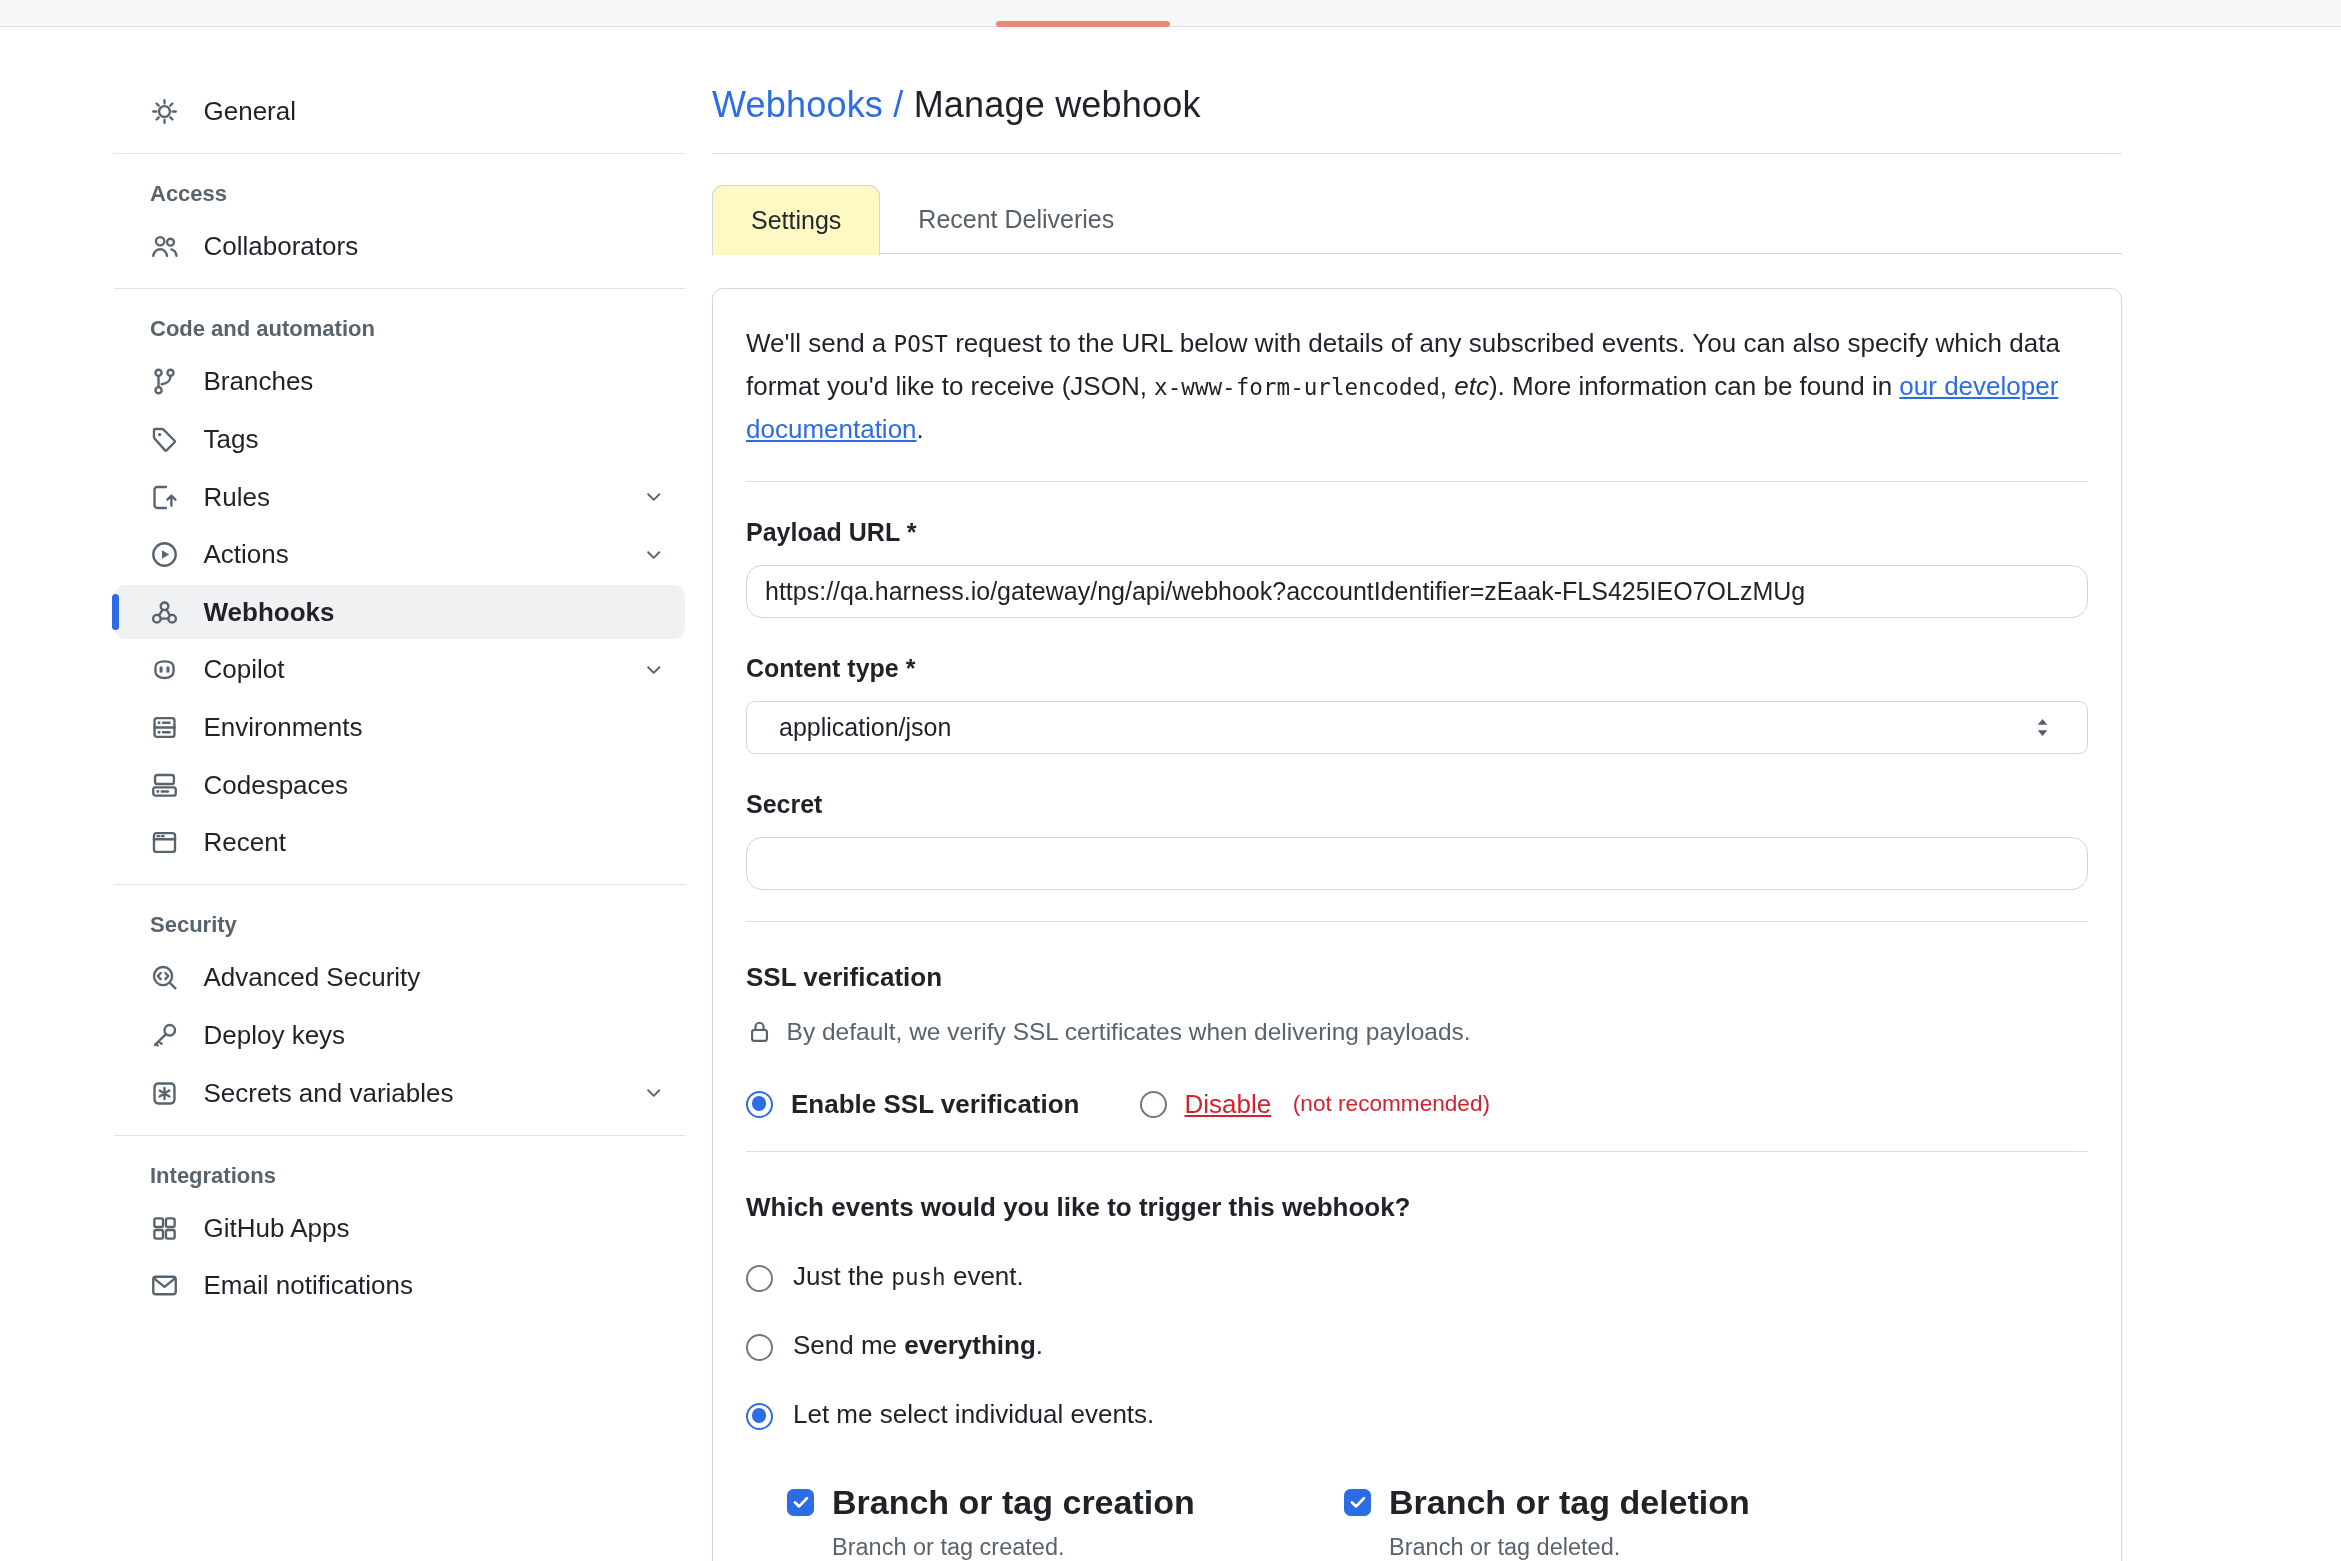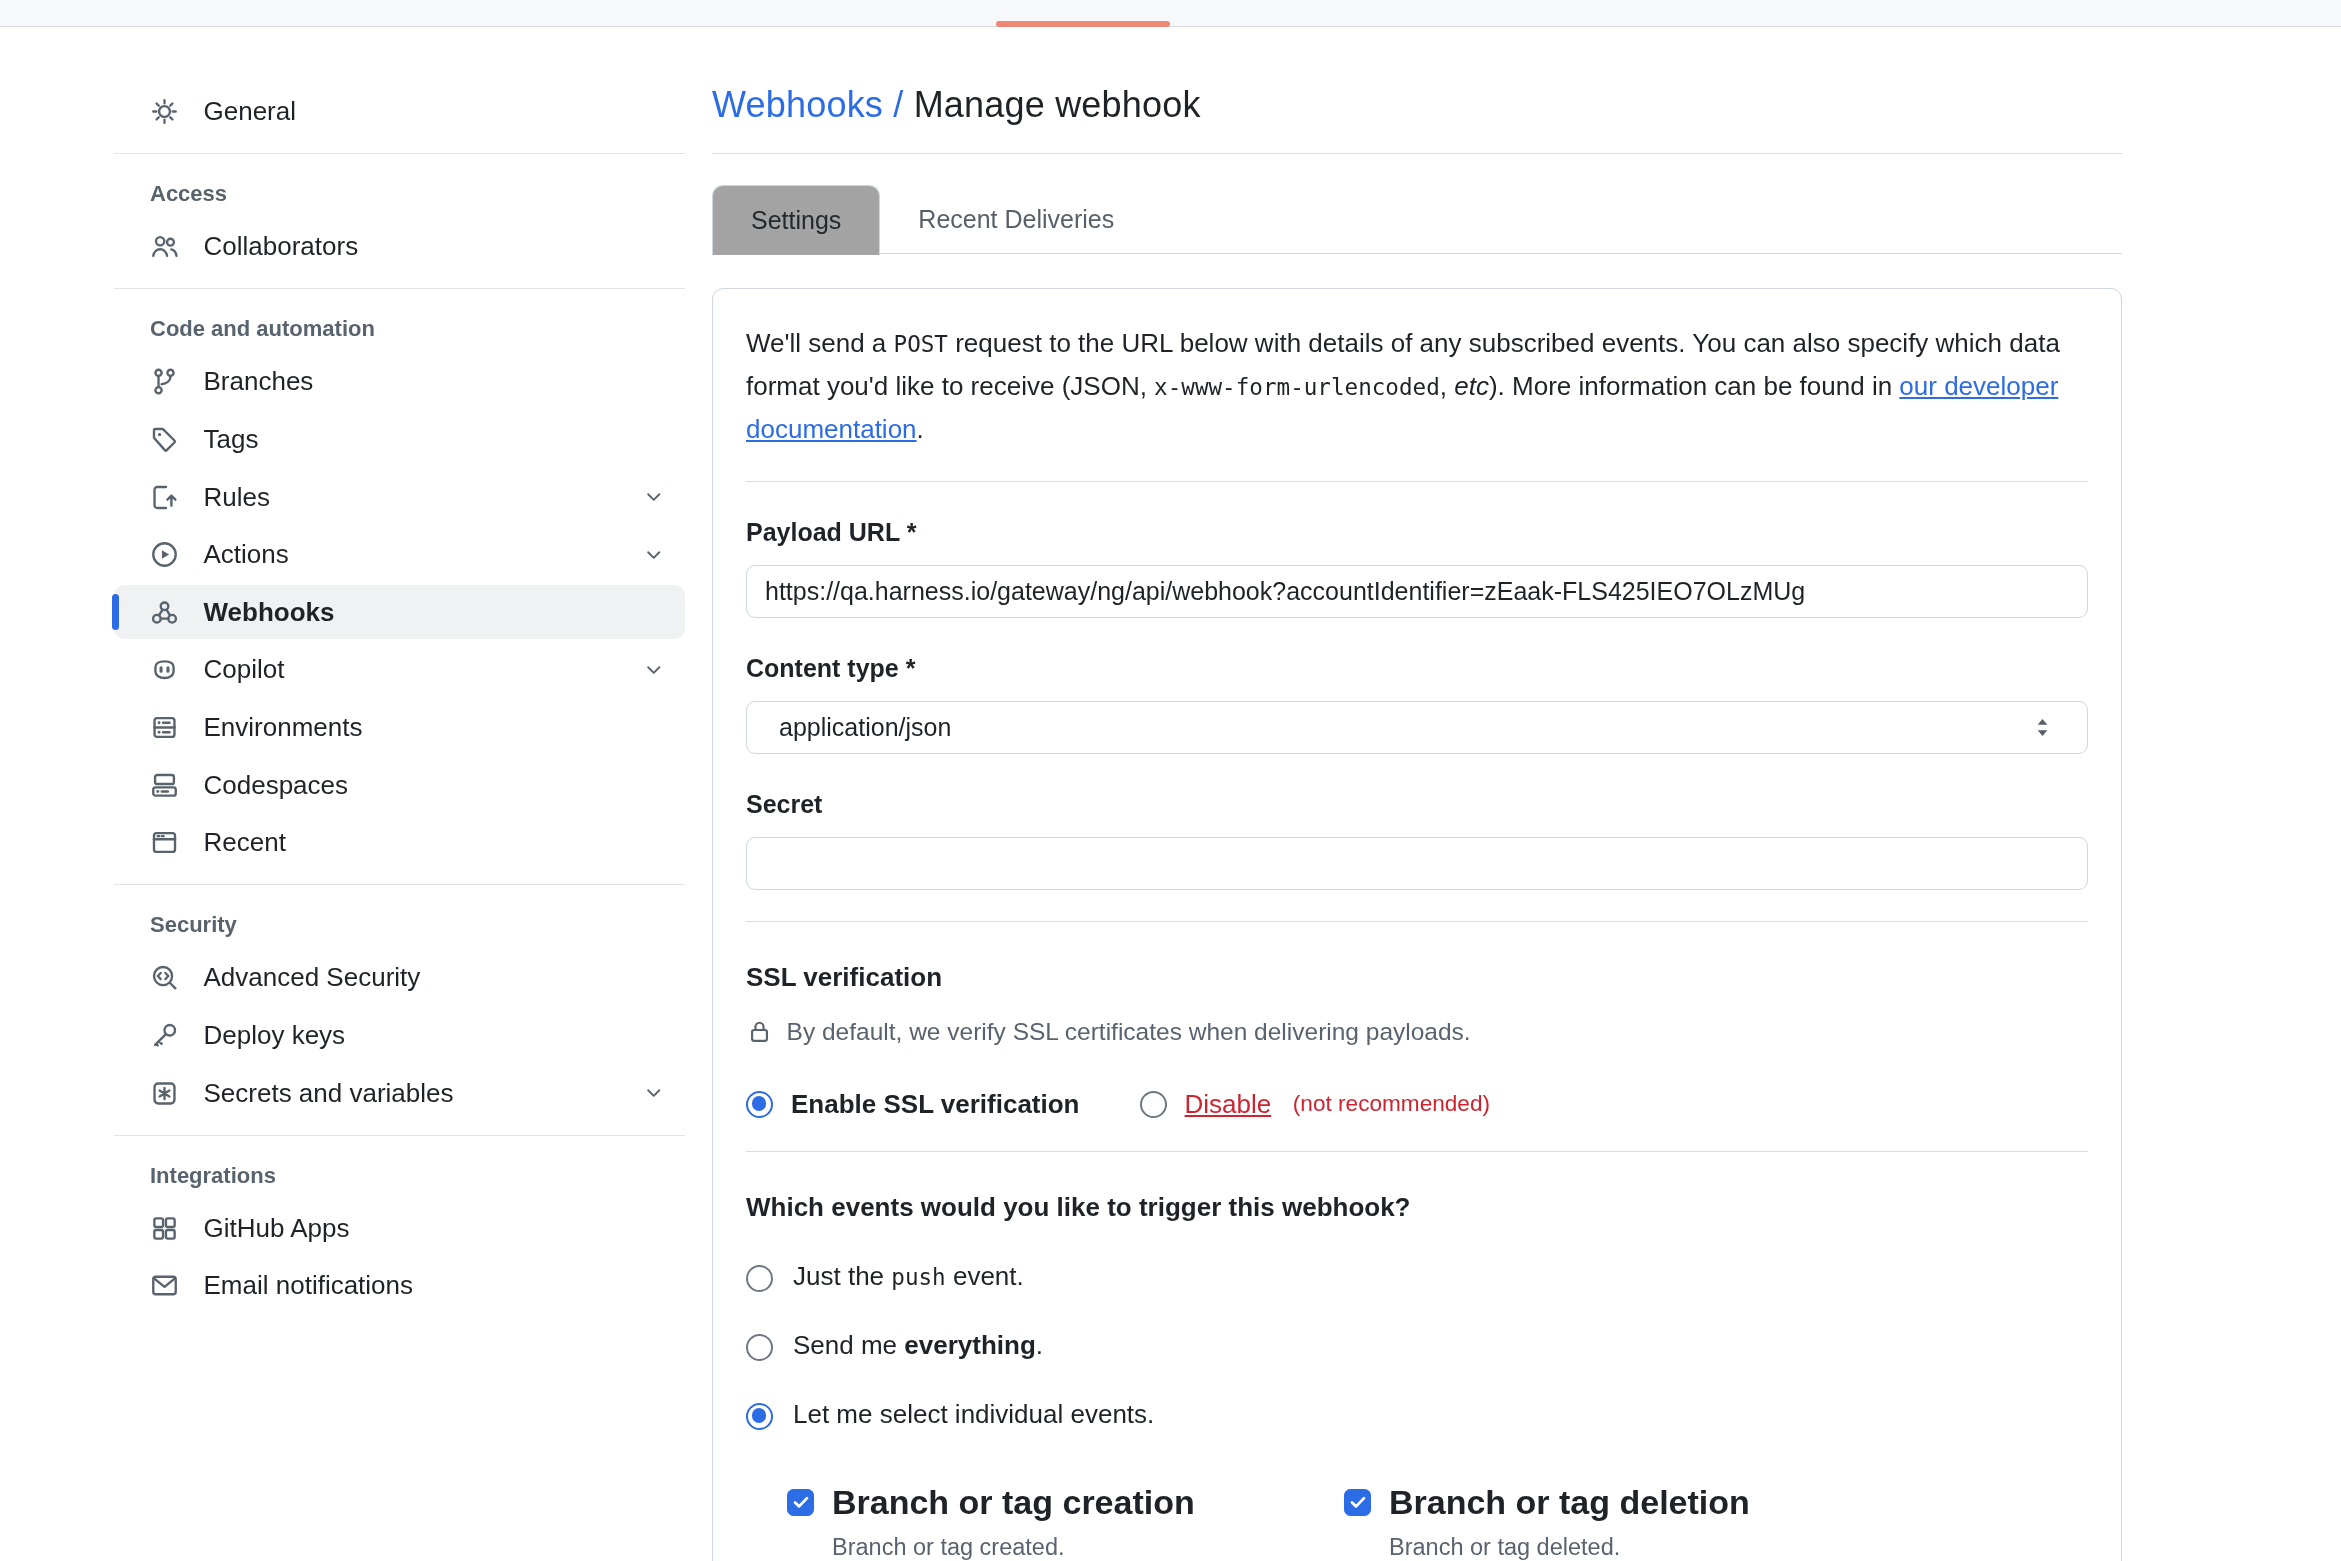--- a/index.html
+++ b/index.html
@@ -55,36 +55,36 @@
   h1{margin:58px 0 0;font-size:36px;font-weight:400;letter-spacing:0.2px;}
   h1 .crumb{color:var(--accent-blue,#2c6ce4);text-decoration:none;cursor:pointer;}
   h1 .ttl{color:#1f2328;}
   .h1-rule{border:none;border-top:1.8px solid #d8dee4;margin:27px 0 0;}
   .tabnav{margin-top:31px;display:flex;border-bottom:1.8px solid #d0d7de;align-items:flex-end;}
   .tab{
     font-size:25px;height:67px;padding:0 38px;display:flex;align-items:center;
     color:#57606a;cursor:pointer;
   }
   .tab.active{
-    background:#a3a3a3;border:1.8px solid #d0d7de;border-bottom:none;
+    background:#fef9c3;border:1.8px solid #d0d7de;border-bottom:none;
     border-radius:11px 11px 0 0;color:#24292f;margin-bottom:-1.8px;height:69px;
   }
   .box{
     margin-top:34px;border:1.8px solid #d0d7de;border-radius:11px;
     padding:27px 33px 0;height:1358px;box-sizing:border-box;background:#fff;
   }
   .intro{font-size:26px;line-height:42px;margin:5.4px 0 0;color:#1f2328;}
   .intro code,.opt code{font-family:"DejaVu Sans Mono",monospace;font-size:22.6px;}
   .intro em{font-style:italic;}
   .lnk{color:var(--accent-blue,#2c6ce4);text-decoration:underline;cursor:pointer;}
   .box-rule{border:none;border-top:1.8px solid #d8dee4;margin:31px 0 0;}
   .field-label{display:block;font-weight:bold;font-size:25px;margin:36px 0 0;}
   .tinput{
     display:block;margin-top:18px;height:53px;width:100%;box-sizing:border-box;
-    border:1.8px solid #d0d7de;border-radius:9px;font-size:25px;padding:0 18px;
+    border:1.8px solid #d0d7de;border-radius:16px;font-size:25px;padding:0 18px;
     color:#1f2328;background:#fff;font-family:"Liberation Sans",sans-serif;outline:none;
   }
   .tselect{
     margin-top:18px;height:53px;box-sizing:border-box;border:1.8px solid #d0d7de;
     border-radius:9px;font-size:25px;padding:0 32px;display:flex;align-items:center;
     justify-content:space-between;cursor:pointer;background:#fff;
   }
   .tselect .arrows{color:#57606a;display:flex;}
   .tselect .arrows svg{width:25px;height:25px;}
   .h3{font-size:26px;font-weight:bold;margin:40px 0 0;}

